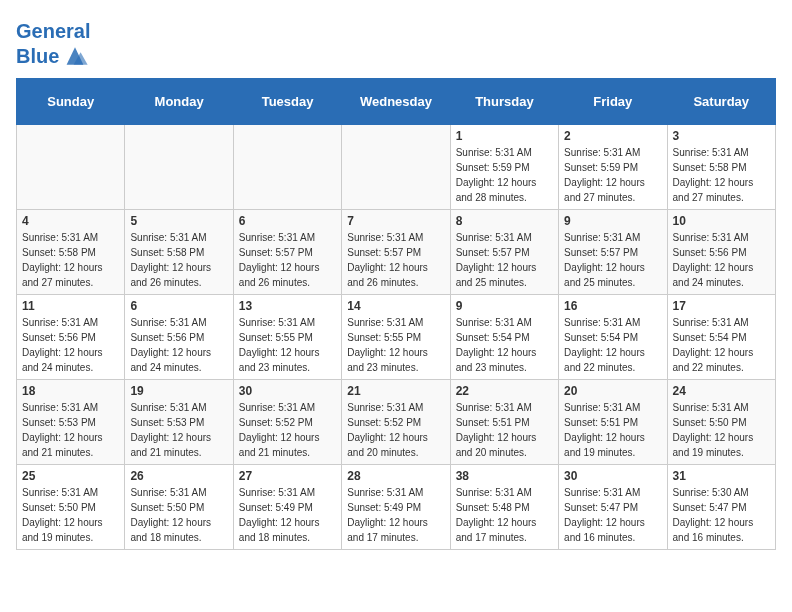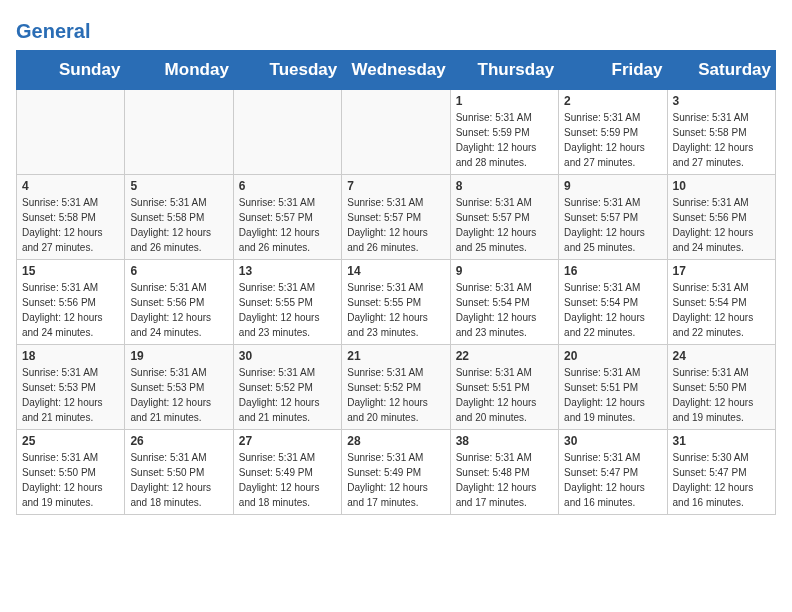--- a/index.html
+++ b/index.html
@@ -48,23 +48,23 @@
       color: #333;
     }
     table {
       width: 100%;
       border-collapse: collapse;
       table-layout: fixed;
     }
     th {
       background-color: #2a6db5;
       color: #fff;
-      text-align: right;
-      padding: 9px 4px;
-      font-size: 17px;
+      text-align: center;
+      padding: 15px 4px;
+      font-size: 13px;
       border: 1px solid #2a6db5;
     }
     td {
       border: 1px solid #ccc;
       vertical-align: top;
       padding: 4px 5px;
       font-size: 10.5px;
       color: #333;
       min-height: 80px;
       height: 80px;
@@ -86,20 +86,27 @@
     }
   </style>
 </head>
 <body>
 
 <div class="header">
   <div class="logo">
     <div>
       <div class="logo-text">
         <span>General</span>
+      </div>
+      <div style="display:flex; align-items:center;">
+        <span class="logo-text" style="color:#2a6db5;">Blue</span>
+        <svg class="logo-icon" viewBox="0 0 40 35" xmlns="http://www.w3.org/2000/svg">
+          <polygon points="8,30 20,5 32,30" fill="#2a6db5" opacity="0.85"></polygon>
+          <polygon points="18,30 28,12 38,30" fill="#2a6db5" opacity="0.6"></polygon>
+        </svg>
       </div>
     </div>
   </div>
   <div class="title-block">
     <div class="month-title"></div>
     <div class="location"></div>
   </div>
 </div>
 
 <table>
@@ -158,21 +165,21 @@
           <div class="day-num">9</div>
           <div class="day-info">Sunrise: 5:31 AM<br>Sunset: 5:57 PM<br>Daylight: 12 hours and 25 minutes.</div>
         </td>
         <td>
           <div class="day-num">10</div>
           <div class="day-info">Sunrise: 5:31 AM<br>Sunset: 5:56 PM<br>Daylight: 12 hours and 24 minutes.</div>
         </td>
       </tr>
       <tr>
         <td>
-          <div class="day-num">15</div>
+          <div class="day-num">11</div>
           <div class="day-info">Sunrise: 5:31 AM<br>Sunset: 5:56 PM<br>Daylight: 12 hours and 24 minutes.</div>
         </td>
         <td>
           <div class="day-num">6</div>
           <div class="day-info">Sunrise: 5:31 AM<br>Sunset: 5:56 PM<br>Daylight: 12 hours and 24 minutes.</div>
         </td>
         <td>
           <div class="day-num">13</div>
           <div class="day-info">Sunrise: 5:31 AM<br>Sunset: 5:55 PM<br>Daylight: 12 hours and 23 minutes.</div>
         </td>

